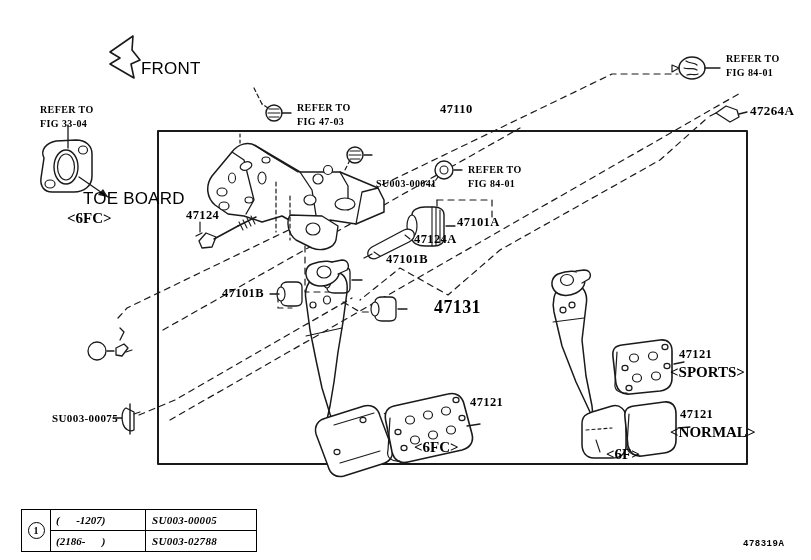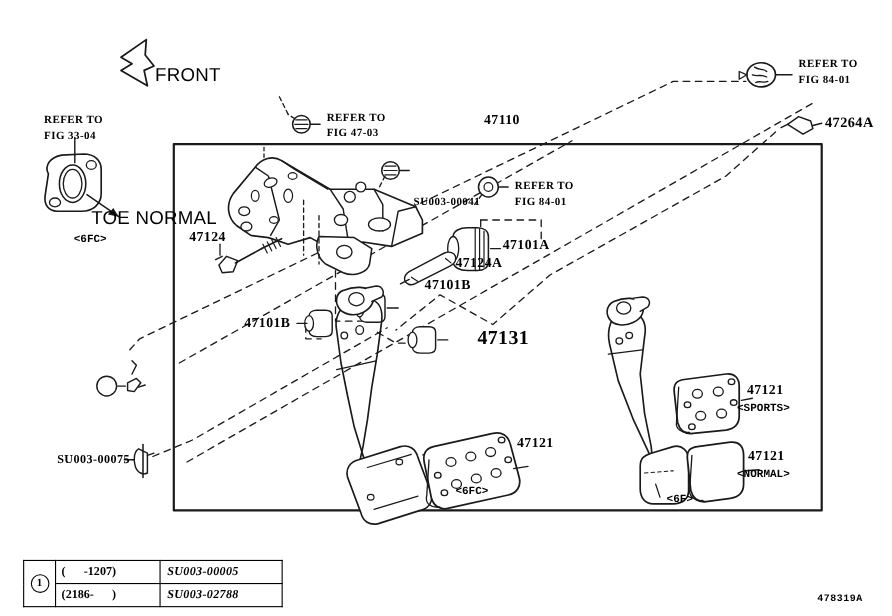--- a/index.html
+++ b/index.html
@@ -3,27 +3,27 @@
 <meta charset="utf-8">
 <style>
   html,body{margin:0;padding:0;background:#ffffff;}
   body{width:811px;height:560px;position:relative;overflow:hidden;
        font-family:"Liberation Serif",serif;color:#000;}
   #stage{position:absolute;left:0;top:0;width:811px;height:560px;}
   svg{position:absolute;left:0;top:0;}
   .lbl{position:absolute;font-family:"Liberation Serif",serif;font-weight:bold;
        font-size:10px;letter-spacing:.4px;white-space:pre;line-height:13px;color:#000;}
   .lbl.thin{font-weight:normal;font-family:"Liberation Sans",sans-serif;font-size:17px;letter-spacing:.2px;}
-  .lbl.ang{font-family:Liberation Mono, monospace;font-weight:bold;font-size:10px;letter-spacing:0px;}
+  .lbl.ang{font-family:Liberation Serif, serif;font-weight:bold;font-size:15px;letter-spacing:0px;}
   .lbl.code{font-family:Liberation Mono, monospace;font-weight:bold;font-size:9px;letter-spacing:.5px;}
   .tbl{position:absolute;left:21px;top:509px;border:1.6px solid #000;border-collapse:collapse;}
   .tbl td{border:1.2px solid #000;padding:0;height:20px;vertical-align:middle;
           font-family:"Liberation Serif",serif;font-weight:bold;font-size:11px;}
   .tbl td.cnum{width:28px;text-align:center;border-right:1.6px solid #000;}
-  .tbl td.rng{width:84px;padding:0 5px;white-space:pre;font-size:11px;}
+  .tbl td.rng{width:84px;padding:0 5px;white-space:pre;font-size:11px;font-style:italic;}
   .tbl td.pn{width:98px;padding:0 6px;white-space:pre;letter-spacing:.3px;font-style:italic;}
   .circnum{display:inline-block;width:15px;height:15px;border:1.3px solid #000;border-radius:50%;
            line-height:15px;text-align:center;font-size:10px;font-weight:bold;
            font-family:"Liberation Serif",serif;}
 </style>
 </head>
 <body>
 
 <div id="stage">
 
@@ -277,39 +277,39 @@
       </g>
 
     </g>
   </svg>
 
   <div class="lbl thin" style="left:141px;top:62px;">FRONT</div>
 
   <div class="lbl" style="left:40px;top:103px;">REFER TO</div>
   <div class="lbl" style="left:40px;top:117px;">FIG 33-04</div>
 
-  <div class="lbl thin" style="left:83px;top:192px;">TOE NORMAL</div>
+  <div class="lbl thin" style="left:83px;top:192px;">TOE BOARD</div>
   <div class="lbl ang" style="left:67px;top:212px;">&lt;6FC&gt;</div>
 
   <div class="lbl" style="left:297px;top:101px;">REFER TO</div>
   <div class="lbl" style="left:297px;top:115px;">FIG 47-03</div>
 
   <div class="lbl" style="left:376px;top:148px;margin-top:29px;">SU003-00041</div>
 
   <div class="lbl" style="left:468px;top:163px;">REFER TO</div>
   <div class="lbl" style="left:468px;top:177px;">FIG 84-01</div>
 
   <div class="lbl" style="left:726px;top:52px;">REFER TO</div>
   <div class="lbl" style="left:726px;top:66px;">FIG 84-01</div>
 
   <div class="lbl" style="left:440px;top:103px;font-size:12.5px;">47110</div>
 
   <div class="lbl" style="left:750px;top:104px;font-size:13px;">47264A</div>
 
-  <div class="lbl" style="left:172px;top:209px;font-size:12.5px;">47124</div>
+  <div class="lbl" style="left:186px;top:209px;font-size:12.5px;">47124</div>
 
   <div class="lbl" style="left:457px;top:216px;font-size:12.5px;">47101A</div>
   <div class="lbl" style="left:414px;top:233px;font-size:12.5px;">47124A</div>
   <div class="lbl" style="left:386px;top:253px;font-size:12.5px;">47101B</div>
   <div class="lbl" style="left:222px;top:287px;font-size:12.5px;">47101B</div>
   <div class="lbl" style="left:434px;top:301px;font-size:18px;">47131</div>
 
   <div class="lbl" style="left:470px;top:396px;font-size:12.5px;">47121</div>
   <div class="lbl ang" style="left:414px;top:441px;">&lt;6FC&gt;</div>
 

